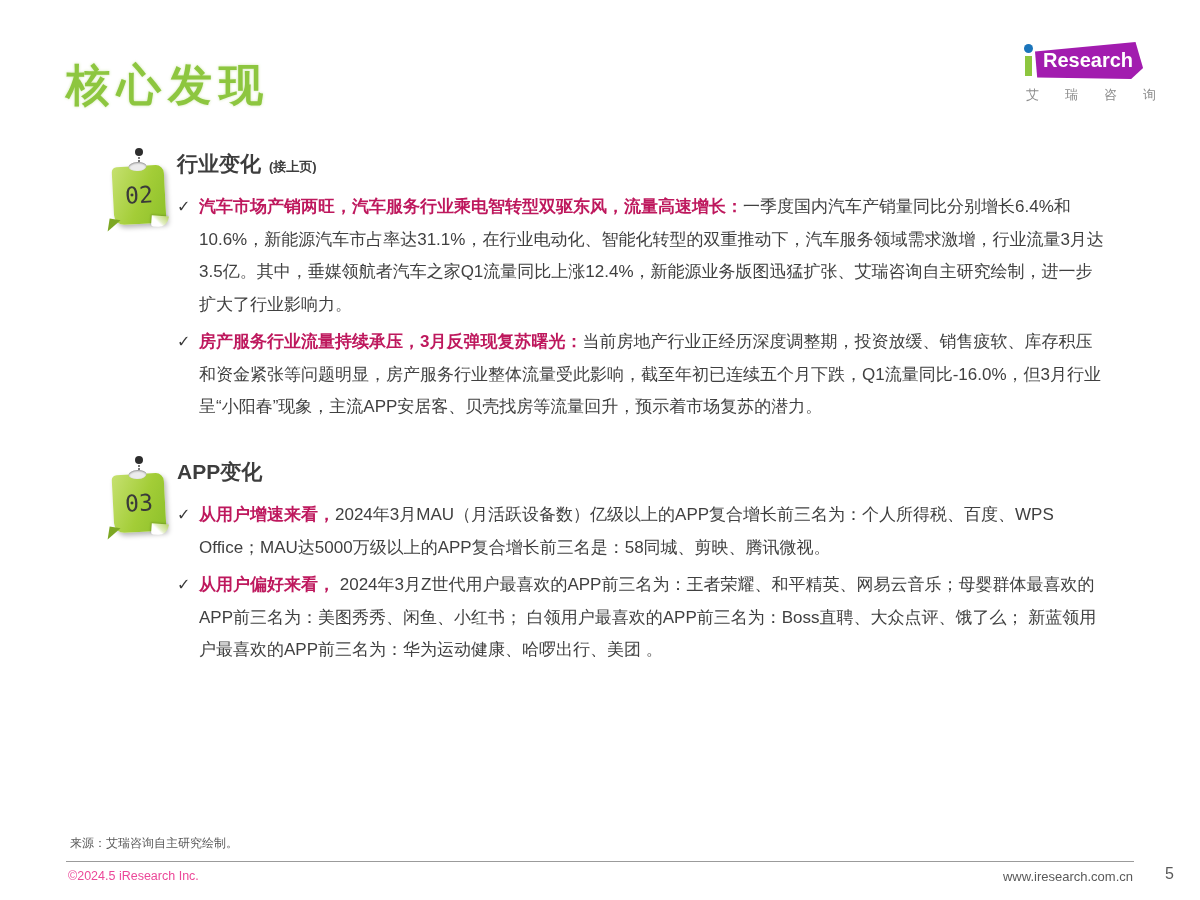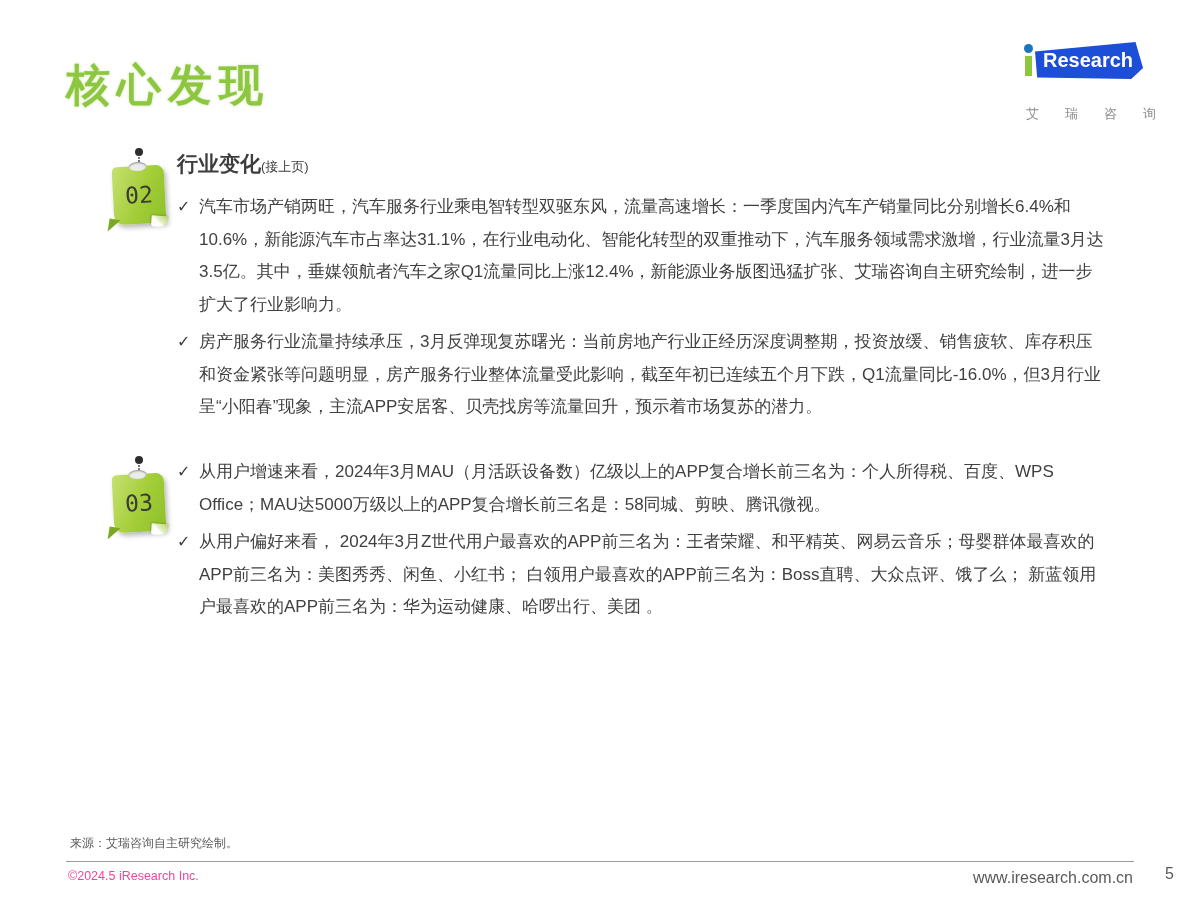--- a/index.html
+++ b/index.html
@@ -18,27 +18,27 @@
     font-size:44px; font-weight:bold; letter-spacing:7px;
     color:#8dc63f;
     text-shadow:0 0 3px rgba(141,198,63,.45);
   }
   .logo { position:absolute; top:33px; right:36px; width:140px; }
   .logo-mark { display:flex; align-items:flex-end; justify-content:flex-start; height:46px; }
   .logo-i { display:flex; flex-direction:column; align-items:center; margin-right:2px; margin-bottom:3px; }
   .i-dot { width:9px; height:9px; border-radius:50%; background:#1b75bb; margin-bottom:3px; }
   .i-stem { width:7px; height:20px; background:#8dc63f; }
   .logo-flag {
-    background:#1d4ed8; color:#ffffff;
+    background:#a21caf; color:#ffffff;
     font-size:20px; font-weight:bold; line-height:1;
     padding:8px 10px 9px 8px;
     clip-path:polygon(0 26%, 93% 0, 100% 70%, 89% 100%, 2% 96%);
   }
   .logo-sub {
-    margin-top:26px; text-align:justify; text-align-last:justify;
+    margin-top:7px; text-align:justify; text-align-last:justify;
     color:#8c8c8c; font-size:13px; letter-spacing:6px; padding:0 2px;
   }
 
   
   .section { position:absolute; left:66px; right:92px; display:flex; }
   .section-02 { top:148px; }
   .section-03 { top:456px; }
   .badge-col { flex:none; width:111px; padding-left:44px; }
   .note-wrap { display:flex; flex-direction:column; align-items:center; width:58px; }
   .pin-head { width:8px; height:8px; border-radius:50%; background:#2d2d2d; }
@@ -68,34 +68,34 @@
   }
   .note-hole {
     position:absolute; top:-4px; left:50%; transform:translateX(-50%);
     width:18px; height:9px; border-radius:50%;
     background:#ececec; box-shadow:inset 0 1px 2px rgba(0,0,0,.4);
   }
   .note-num { font-size:23px; color:#3a3a3a; font-family:"DejaVu Sans Mono",monospace; }
 
   .content { flex:1; min-width:0; }
   .sec-heading { margin:2px 0 13px; font-size:21px; font-weight:bold; color:#3d3d3d; }
-  .sec-heading .suffix { font-size:13px; font-weight:normal; margin-left:0; }
+  .sec-heading .suffix { font-size:13px; font-weight:bold; margin-left:8px; }
   ul.bullets { list-style:none; }
   li.bullet {
     position:relative; padding-left:22px; margin-bottom:5px;
     font-size:17px; line-height:32.5px; color:#404040; text-align:left;
   }
   .check { position:absolute; left:0; top:0; color:#3a3a3a; font-weight:bold; font-size:16px; }
-  .lead { font-weight:normal; color:#404040; }
+  .lead { font-weight:bold; color:#be185d; }
 
   
   .source { position:absolute; left:70px; top:835px; font-size:12px; color:#595959; }
   .footer-line { position:absolute; left:66px; top:861px; width:1068px; border-top:1px solid #9b9b9b; }
   .copyright { position:absolute; left:68px; top:869px; font-size:12.5px; color:#ec4899; }
-  .website { position:absolute; right:67px; top:869px; font-size:16px; color:#595959; }
+  .website { position:absolute; right:67px; top:869px; font-size:13px; color:#595959; }
   .page-num { position:absolute; right:26px; top:865px; font-size:16px; color:#595959; }
 </style>
 </head>
 <body>
 
 <h1 class="page-title">核心发现</h1>
 
 <div class="logo">
   <div class="logo-mark">
     <span class="logo-i">
@@ -138,20 +138,23 @@
     <div class="note-wrap">
       <span class="pin-head"></span>
       <span class="pin-stem"></span>
       <div class="note">
         <span class="note-hole"></span>
         <span class="note-num">03</span>
       </div>
     </div>
   </div>
   <div class="content">
+    <div class="sec-heading">
+      <span>APP变化</span><span class="suffix"></span>
+    </div>
     <ul class="bullets">
       <li class="bullet">
         <span class="check">✓</span><span class="lead">从用户增速来看，</span><span>2024年3月MAU（月活跃设备数）亿级以上的APP复合增长前三名为：个人所得税、百度、WPS Office；MAU达5000万级以上的APP复合增长前三名是：58同城、剪映、腾讯微视。</span>
       </li>
       <li class="bullet">
         <span class="check">✓</span><span class="lead">从用户偏好来看，</span><span> 2024年3月Z世代用户最喜欢的APP前三名为：王者荣耀、和平精英、网易云音乐；母婴群体最喜欢的APP前三名为：美图秀秀、闲鱼、小红书； 白领用户最喜欢的APP前三名为：Boss直聘、大众点评、饿了么； 新蓝领用户最喜欢的APP前三名为：华为运动健康、哈啰出行、美团 。</span>
       </li>
     </ul>
   </div>
 </div>

